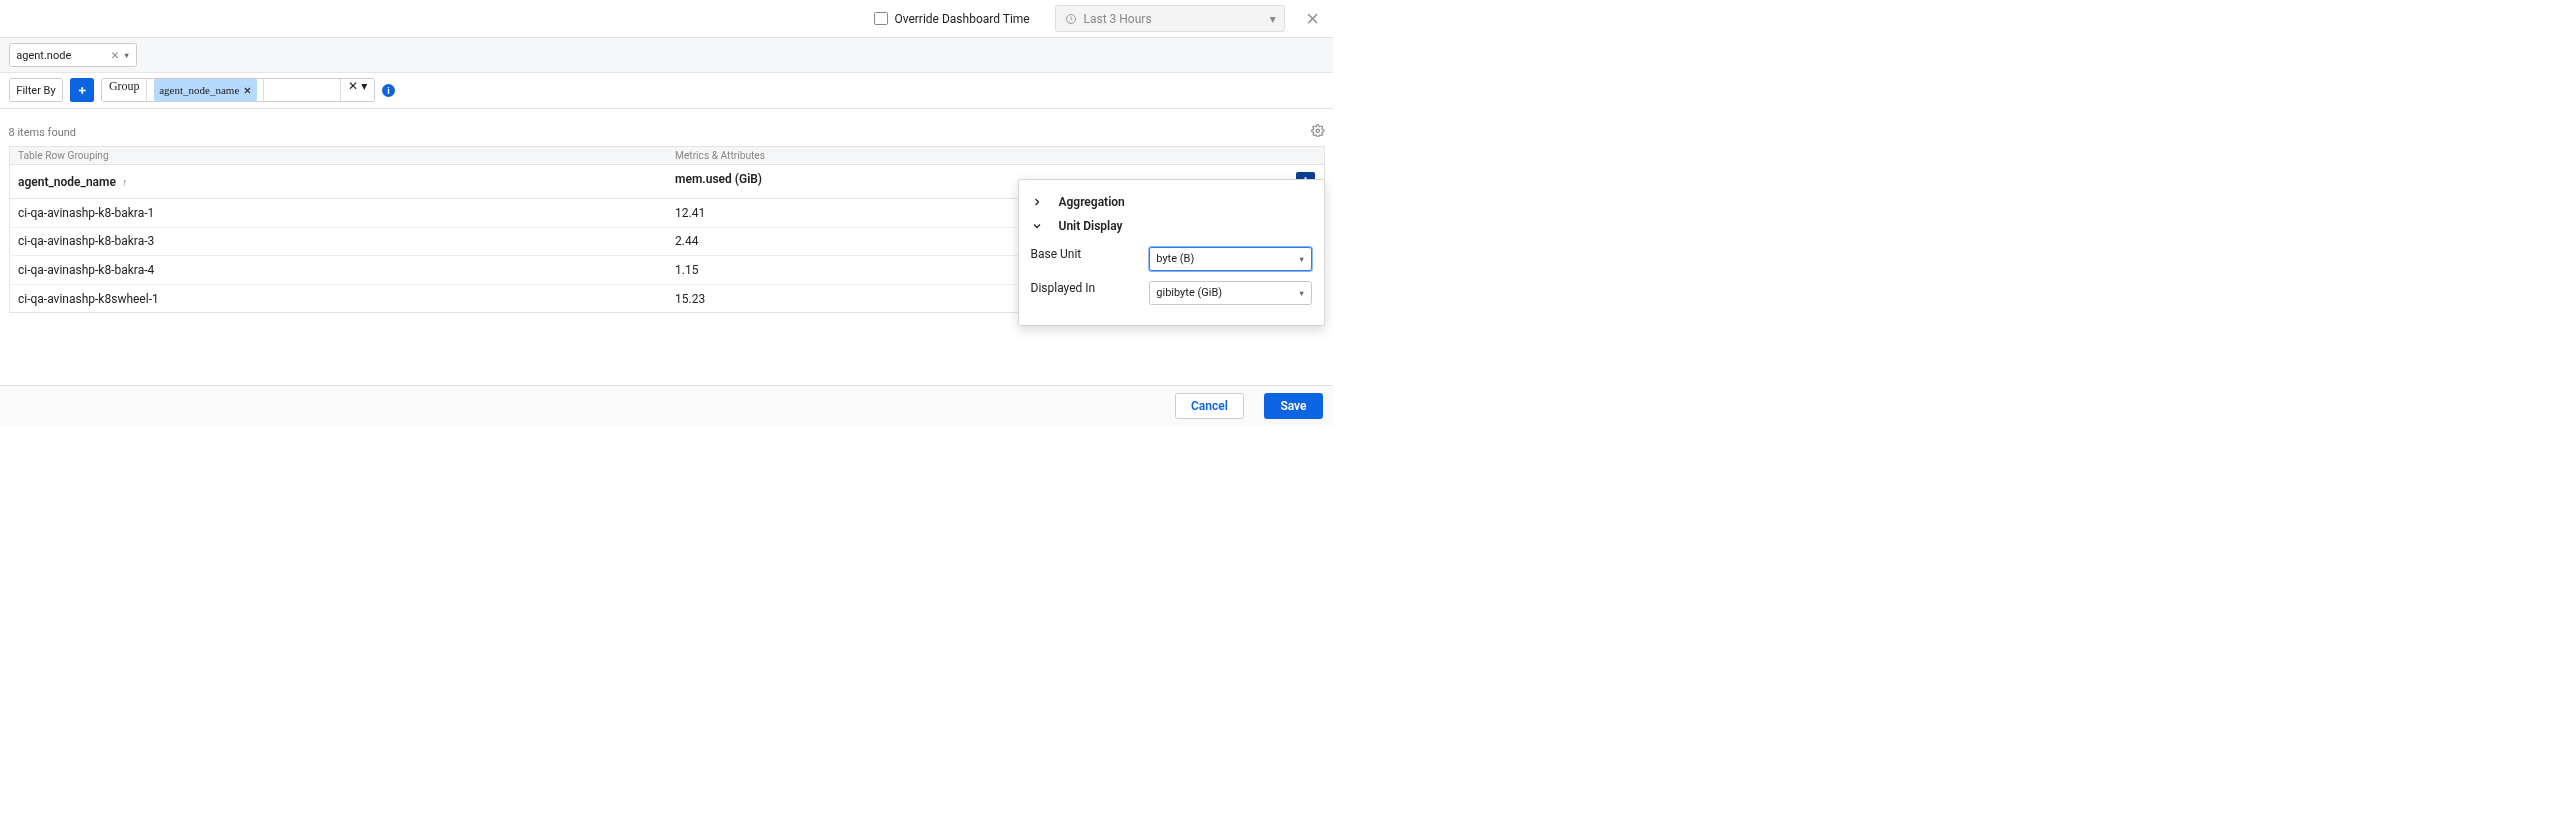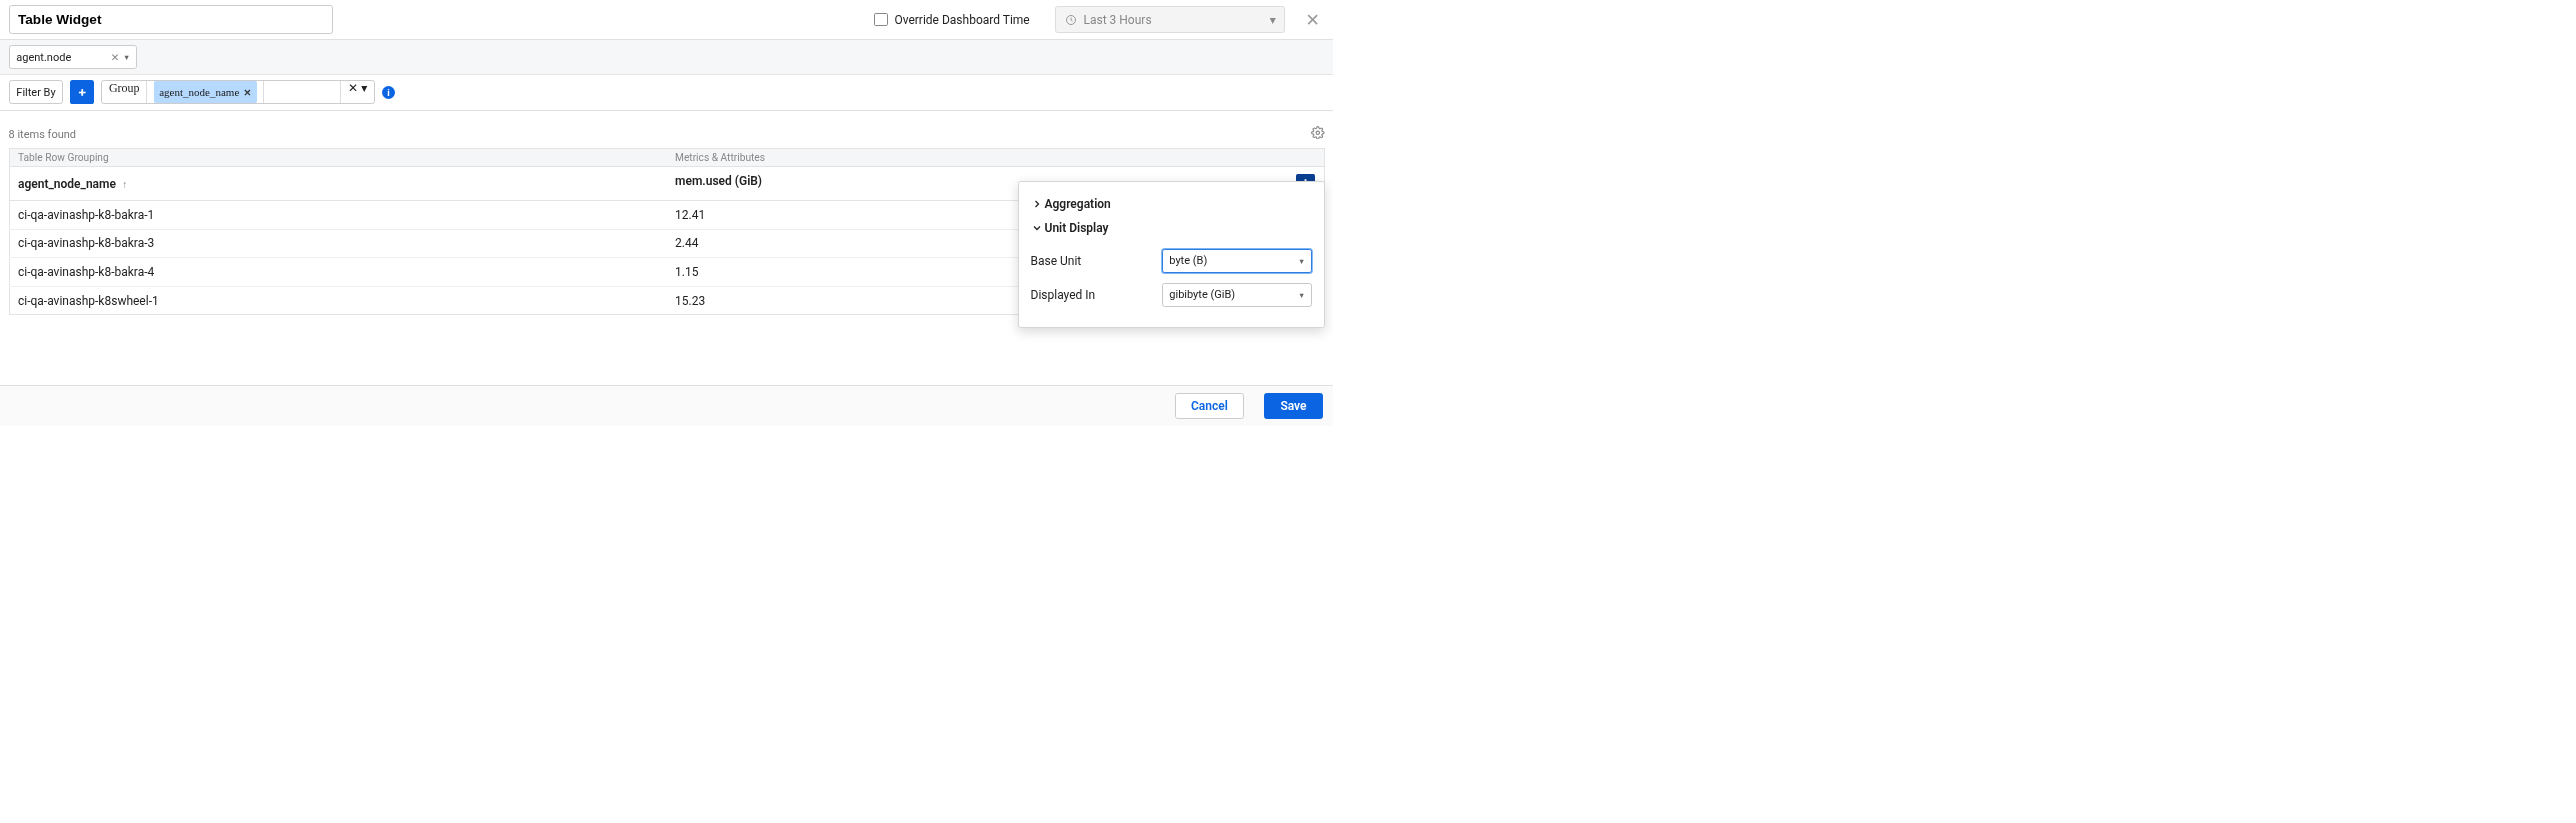--- a/index.html
+++ b/index.html
@@ -224,33 +224,32 @@
     background: #fff;
     border: 0.9px solid #d5d5d5;
     border-radius: 2.6px;
     box-shadow: 0 3.4px 12px rgba(0,0,0,0.15);
     padding: 10.2px 12px 15.3px 12px;
     z-index: 10;
   }
   .popover .section-head {
     display: flex;
     align-items: center;
-    gap: 2px;
+    gap: 16px;
     font-weight: 600;
     font-size: 12px;
     padding: 5.1px 0;
     cursor: pointer;
   }
   .popover .sec-body {
     padding: 3.4px 0 0 0;
   }
   .form-row {
     display: flex;
-    align-items: center;
-    gap: 20px;
+    gap: 7px;
     padding: 5.1px 0;
   }
   .form-row label {
     width: 111px;
     font-size: 12px;
     color: #222;
   }
   .sel {
     flex: 1;
     border: 0.9px solid #c7c7c7;
@@ -294,21 +293,20 @@
     border: 0.9px solid #0b65e3;
     color: #fff;
   }
 
   svg.ico { width: 12px; height: 12px; }
 </style>
 </head>
 <body>
 
 <div class="header-row">
-  <input class="title-input" value="Table Widget" style="">
   <div class="spacer"></div>
   <div class="override-wrap">
     <div class="checkbox"></div>
     <span>Override Dashboard Time</span>
   </div>
   <div class="time-selector">
     <svg class="ico" viewBox="0 0 24 24" fill="none" stroke="#999" stroke-width="2">
         <circle cx="12" cy="12" r="9"></circle>
         <path d="M12 7v5l3 2"></path>
       </svg>

